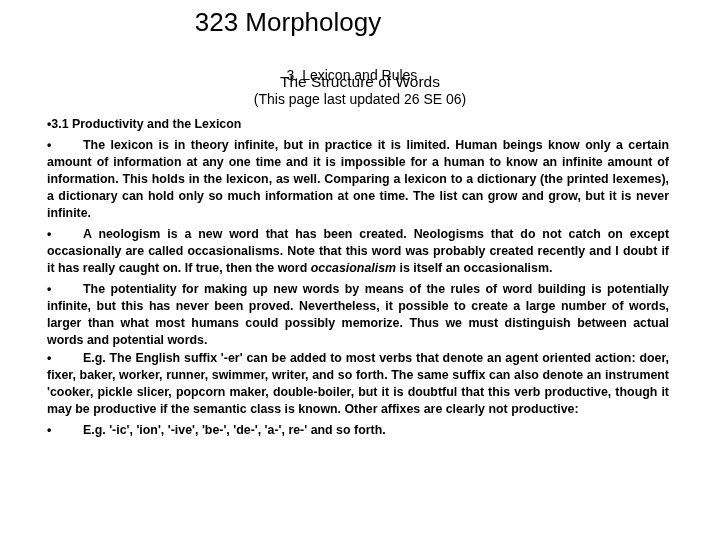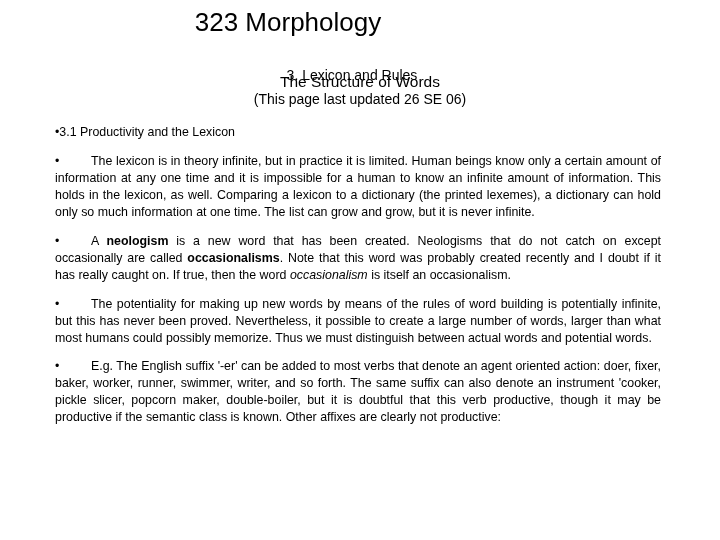--- a/index.html
+++ b/index.html
@@ -56,21 +56,22 @@
       position: absolute;
       left: 43px;
       width: 630px;
       font-size: 12.4px;
       line-height: 17px;
       text-align: justify;
     }
     .block1 { top: 112px; }
     .block2 { top: 346px; }
     .p {
-      margin: 12px;
+      margin: 4px;
+      font-weight: bold;
     }
     .p.last-left { text-align-last: left; }
     .bullet-tab {
       display: inline-block;
       width: 36px;
     }
   </style>
 </head>
 <body>
 
@@ -89,13 +90,16 @@
   </p>
   <p class="p last-left">
     <span class="bullet-tab">•</span><span>The potentiality for making up new words by means of the rules of word building is potentially infinite, but this has never been proved. Nevertheless, it possible to create a large number of words, larger than what most humans could possibly memorize. Thus we must distinguish between actual words and potential words.</span>
   </p>
 </div>
 
 <div class="body block2">
   <p class="p last-left">
     <span class="bullet-tab">•</span><span>E.g. The English suffix '-er' can be added to most verbs that denote an agent oriented action: doer, fixer, baker, worker, runner, swimmer, writer, and so forth. The same suffix can also denote an instrument 'cooker, pickle slicer, popcorn maker, double-boiler, but it is doubtful that this verb productive, though it may be productive if the semantic class is known. Other affixes are clearly not productive:</span>
   </p>
+  <p class="p last-left">
+    <span class="bullet-tab">•</span><span>E.g. '-ic', 'ion', '-ive', 'be-', 'de-', 'a-', re-' and so forth.</span>
+  </p>
 </div>
 
 </body></html>

